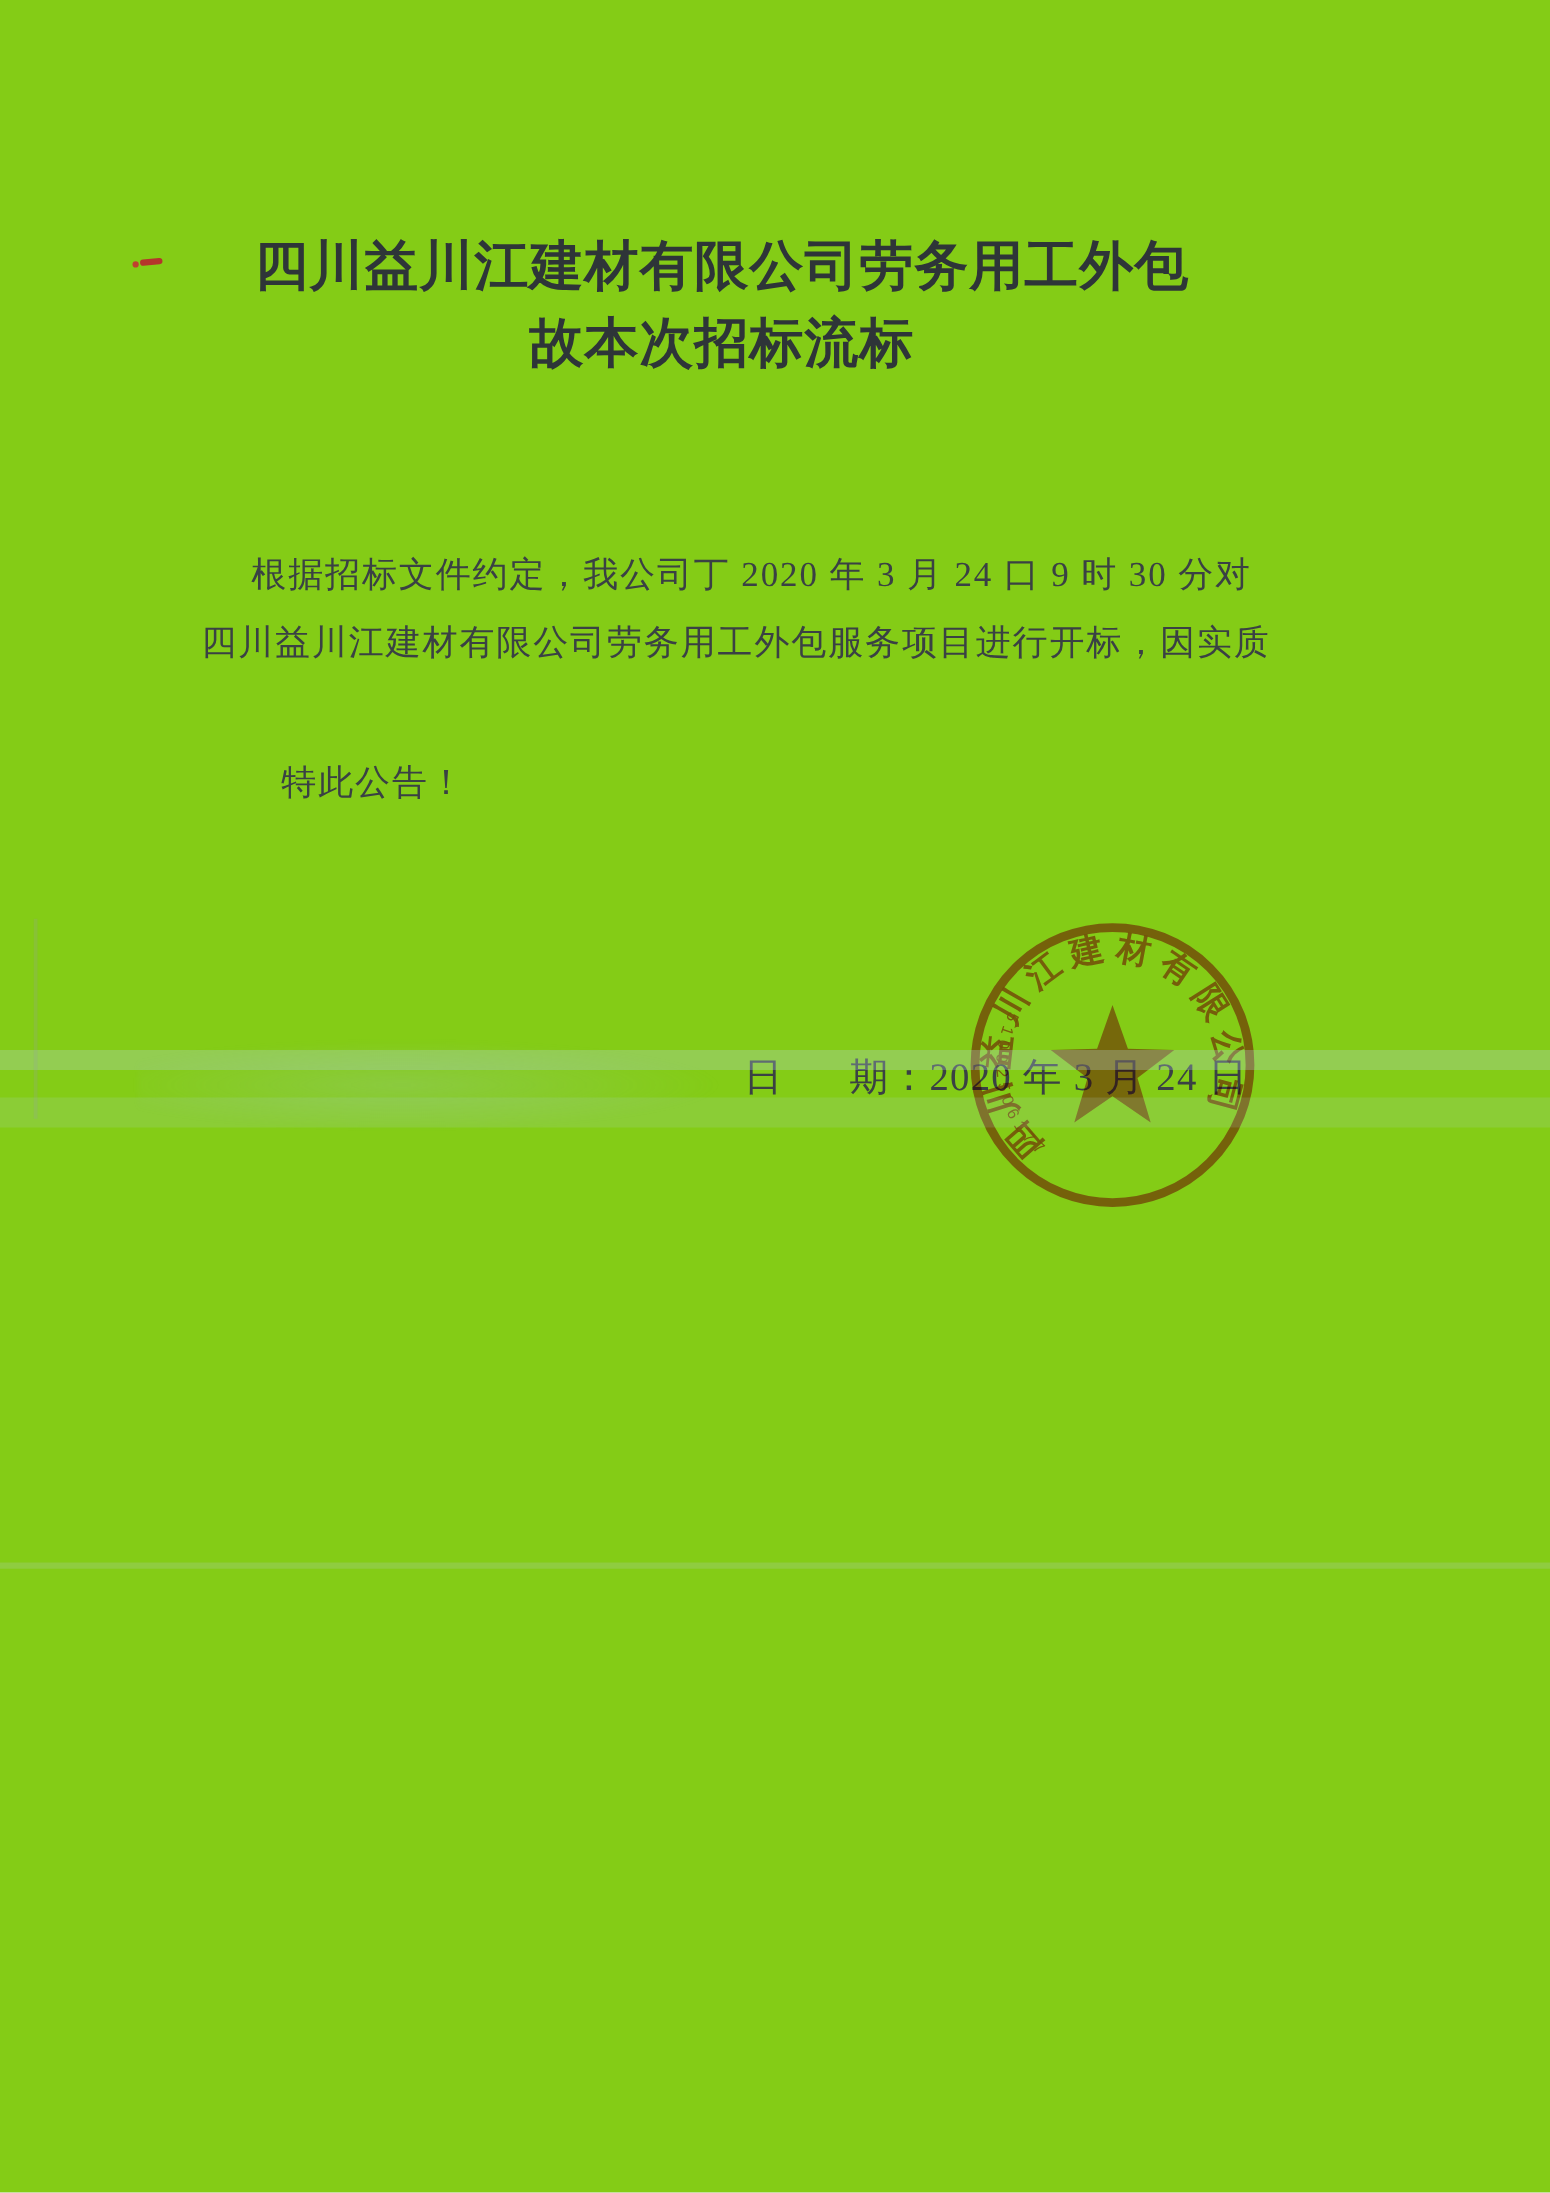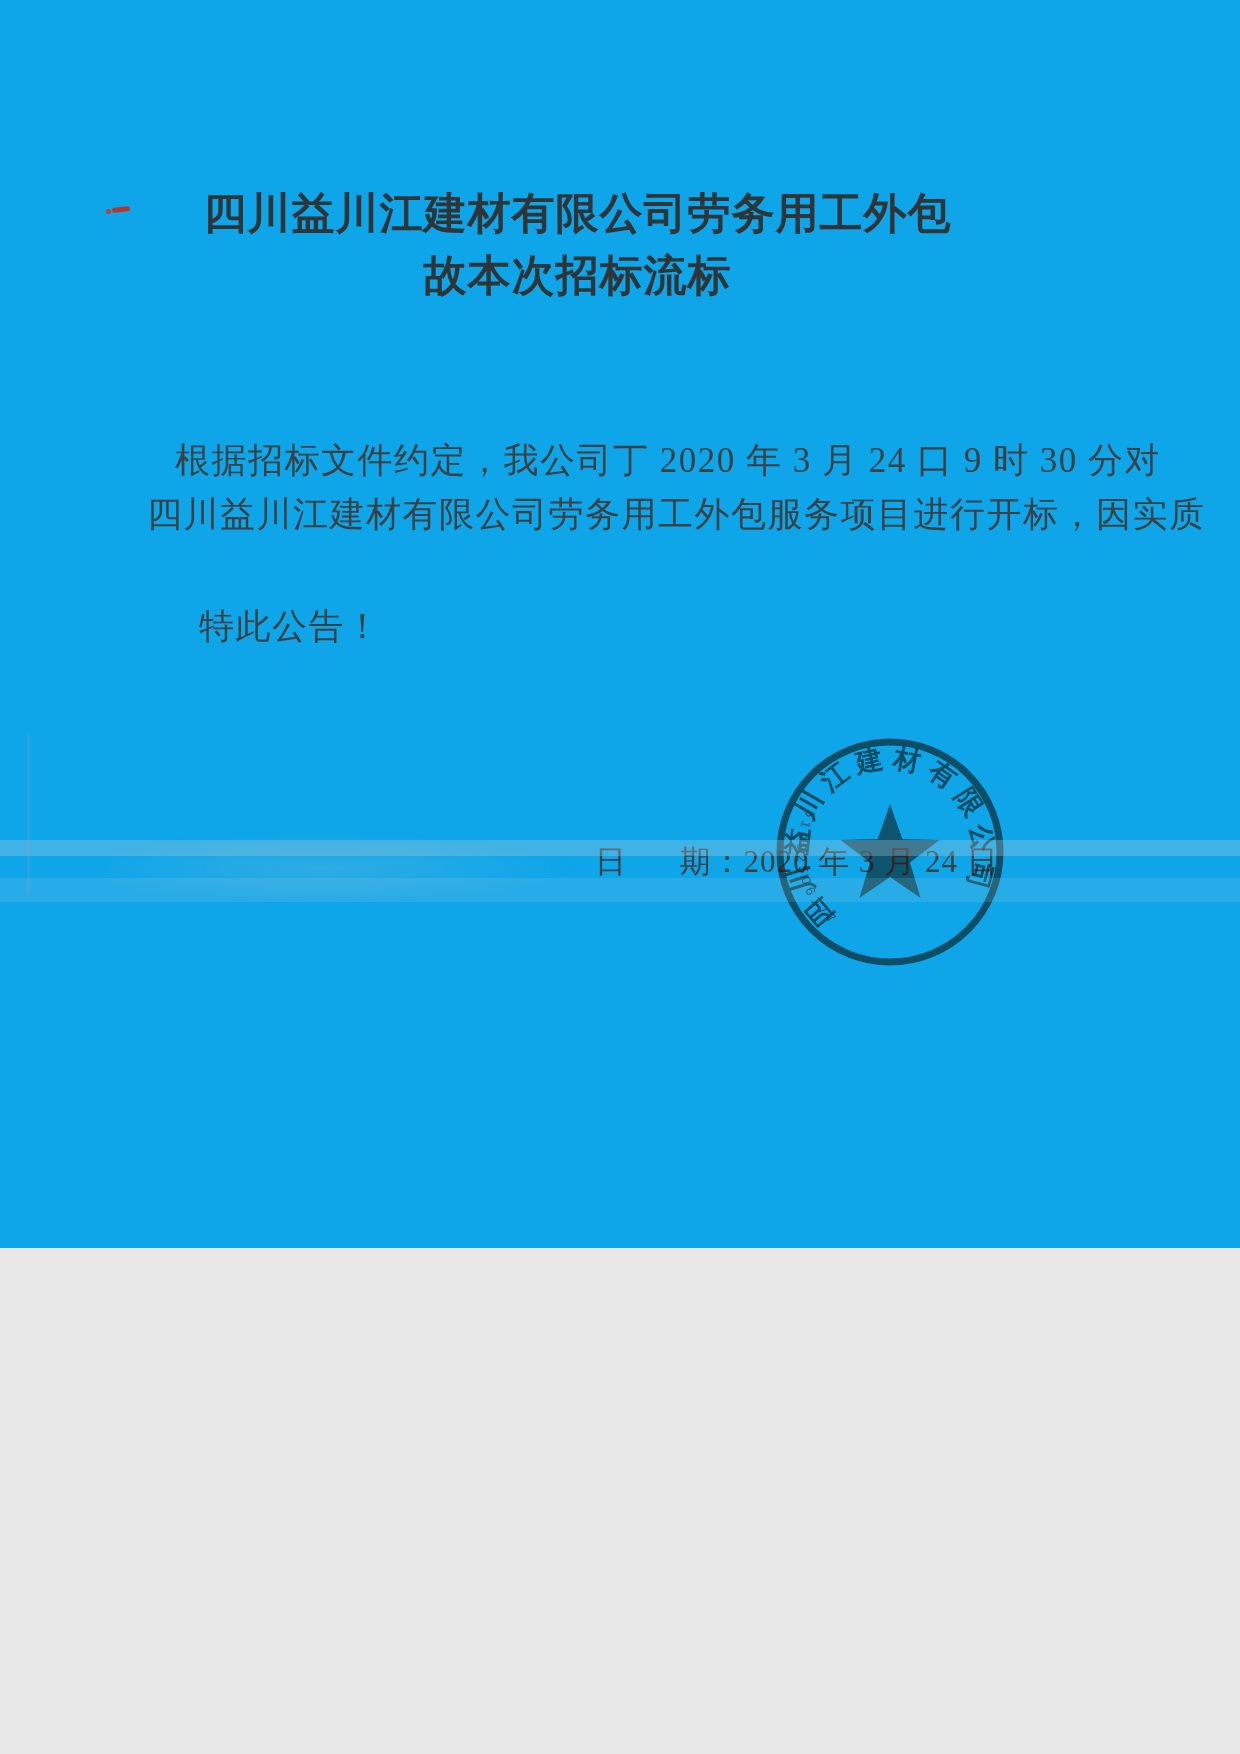--- a/index.html
+++ b/index.html
@@ -1,20 +1,20 @@
 <!DOCTYPE html>
 <html><head>
 <meta charset="utf-8">
 <style>
   html,body{margin:0;padding:0;background:#e8e8e8;}
   .page{
     position:relative;
-    width:1240px;height:1248px;
+    width:1240px;height:1754px;
     margin:0 auto;
-    background:#0ea5e9;
+    background:#84cc16;
     overflow:hidden;
     font-family:"Liberation Serif",serif;
   }
   
   .red-mark{
     position:absolute;left:106px;top:203px;width:26px;height:12px;
   }
   .red-mark .dash{
     position:absolute;left:6px;top:4px;width:18px;height:5px;
     background:#b5352b;border-radius:3px;transform:rotate(-6deg);
@@ -25,29 +25,29 @@
   }
   .title-block{
     position:absolute;left:0;top:183px;width:1155px;
     text-align:center;
     font-weight:bold;
     font-size:43px;line-height:62px;
     letter-spacing:1px;
     color:#2e3538;
   }
   .body-line{
-    position:absolute;left:135px;
-    font-size:35px;line-height:40px;
+    position:absolute;left:161px;
+    font-size:28px;line-height:40px;
     letter-spacing:1.5px;
     color:#3a4144;
     white-space:nowrap;
     font-family:Liberation Serif, serif;
   }
   .bl-1{top:441px;padding-left:40px;}
-  .bl-2{top:495px;margin-left:12px;}
+  .bl-2{top:495px;}
   .bl-3{top:549px;}
   .bl-4{top:607px;padding-left:64px;text-align:right;}
   .sig-line{
     position:absolute;left:595px;
     font-size:31px;line-height:38px;
     letter-spacing:1px;
     color:#3a4144;
     white-space:pre;
   }
   .sig-1{top:786px;}

